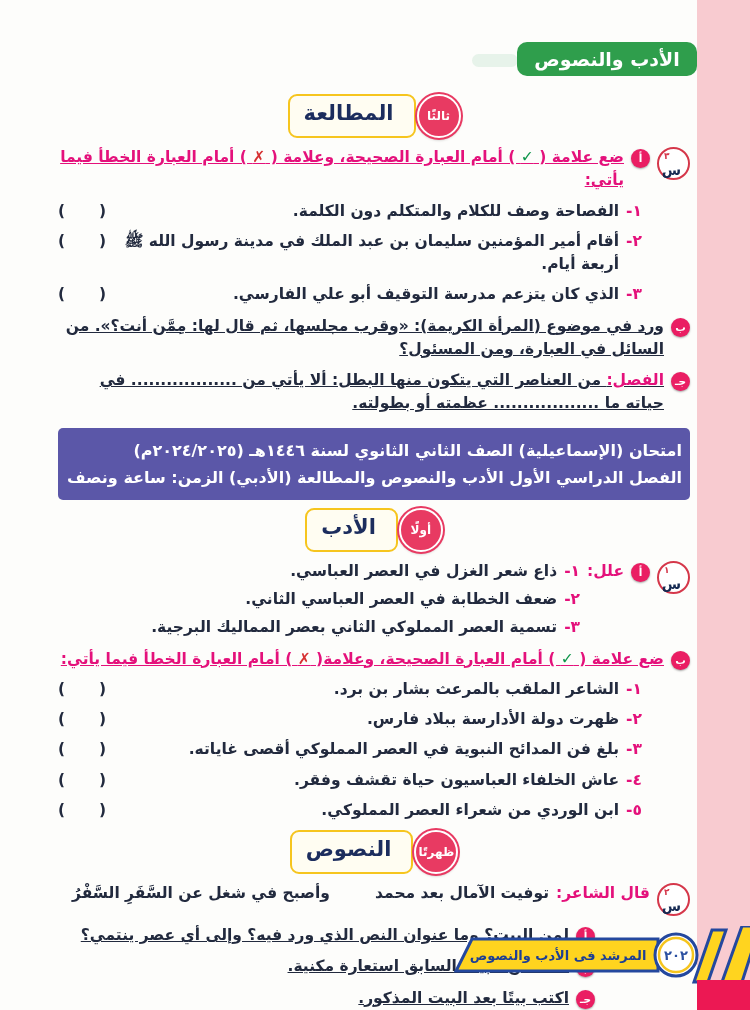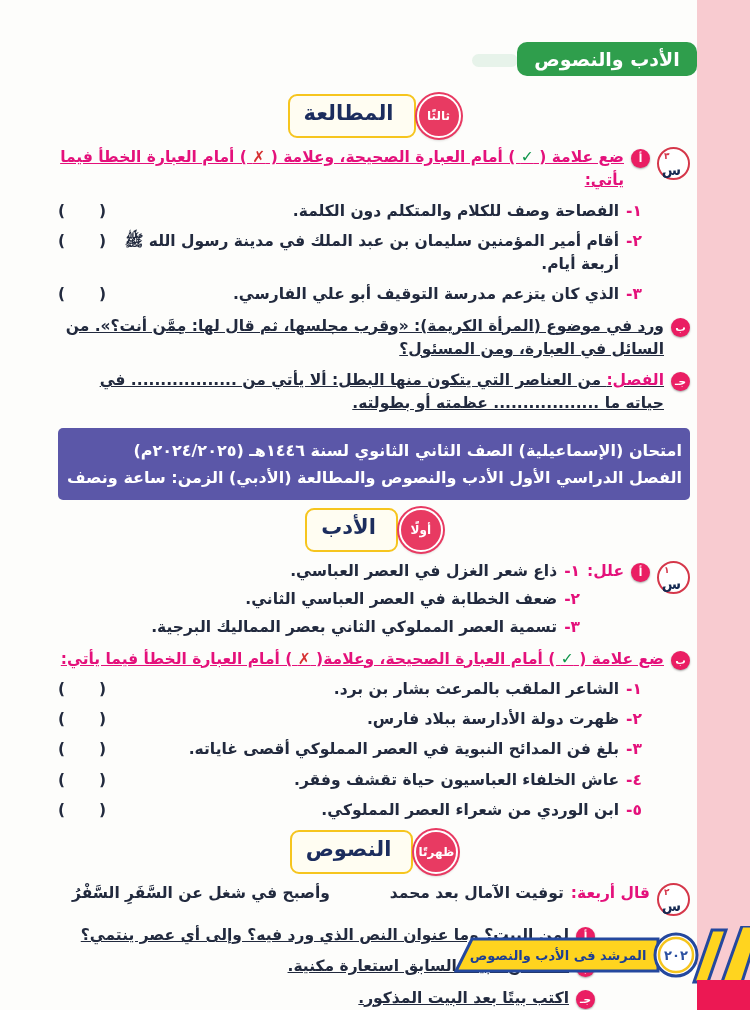--- a/index.html
+++ b/index.html
@@ -217,21 +217,21 @@
         <span class="ordinal">ظهرتًا</span>
         <span class="capsule">النصوص</span>
       </div>
     </div>
 
     <div class="row">
       <span class="q-icon">
         <span class="qn">٢</span>
         <span class="ql">س</span>
       </span>
-      <span class="pink">قال أربعة:</span>
+      <span class="pink">قال الشاعر:</span>
       <div class="verse">
         <span>توفيت الآمال بعد محمد</span>
         <span>وأصبح في شغل عن السَّفَرِ السَّفْرُ</span>
       </div>
     </div>
 
     <div class="row sub">
       <span class="lc">أ</span>
       <div class="txt">لمن البيت؟ وما عنوان النص الذي ورد فيه؟ وإلى أي عصر ينتمي؟</div>
     </div>

